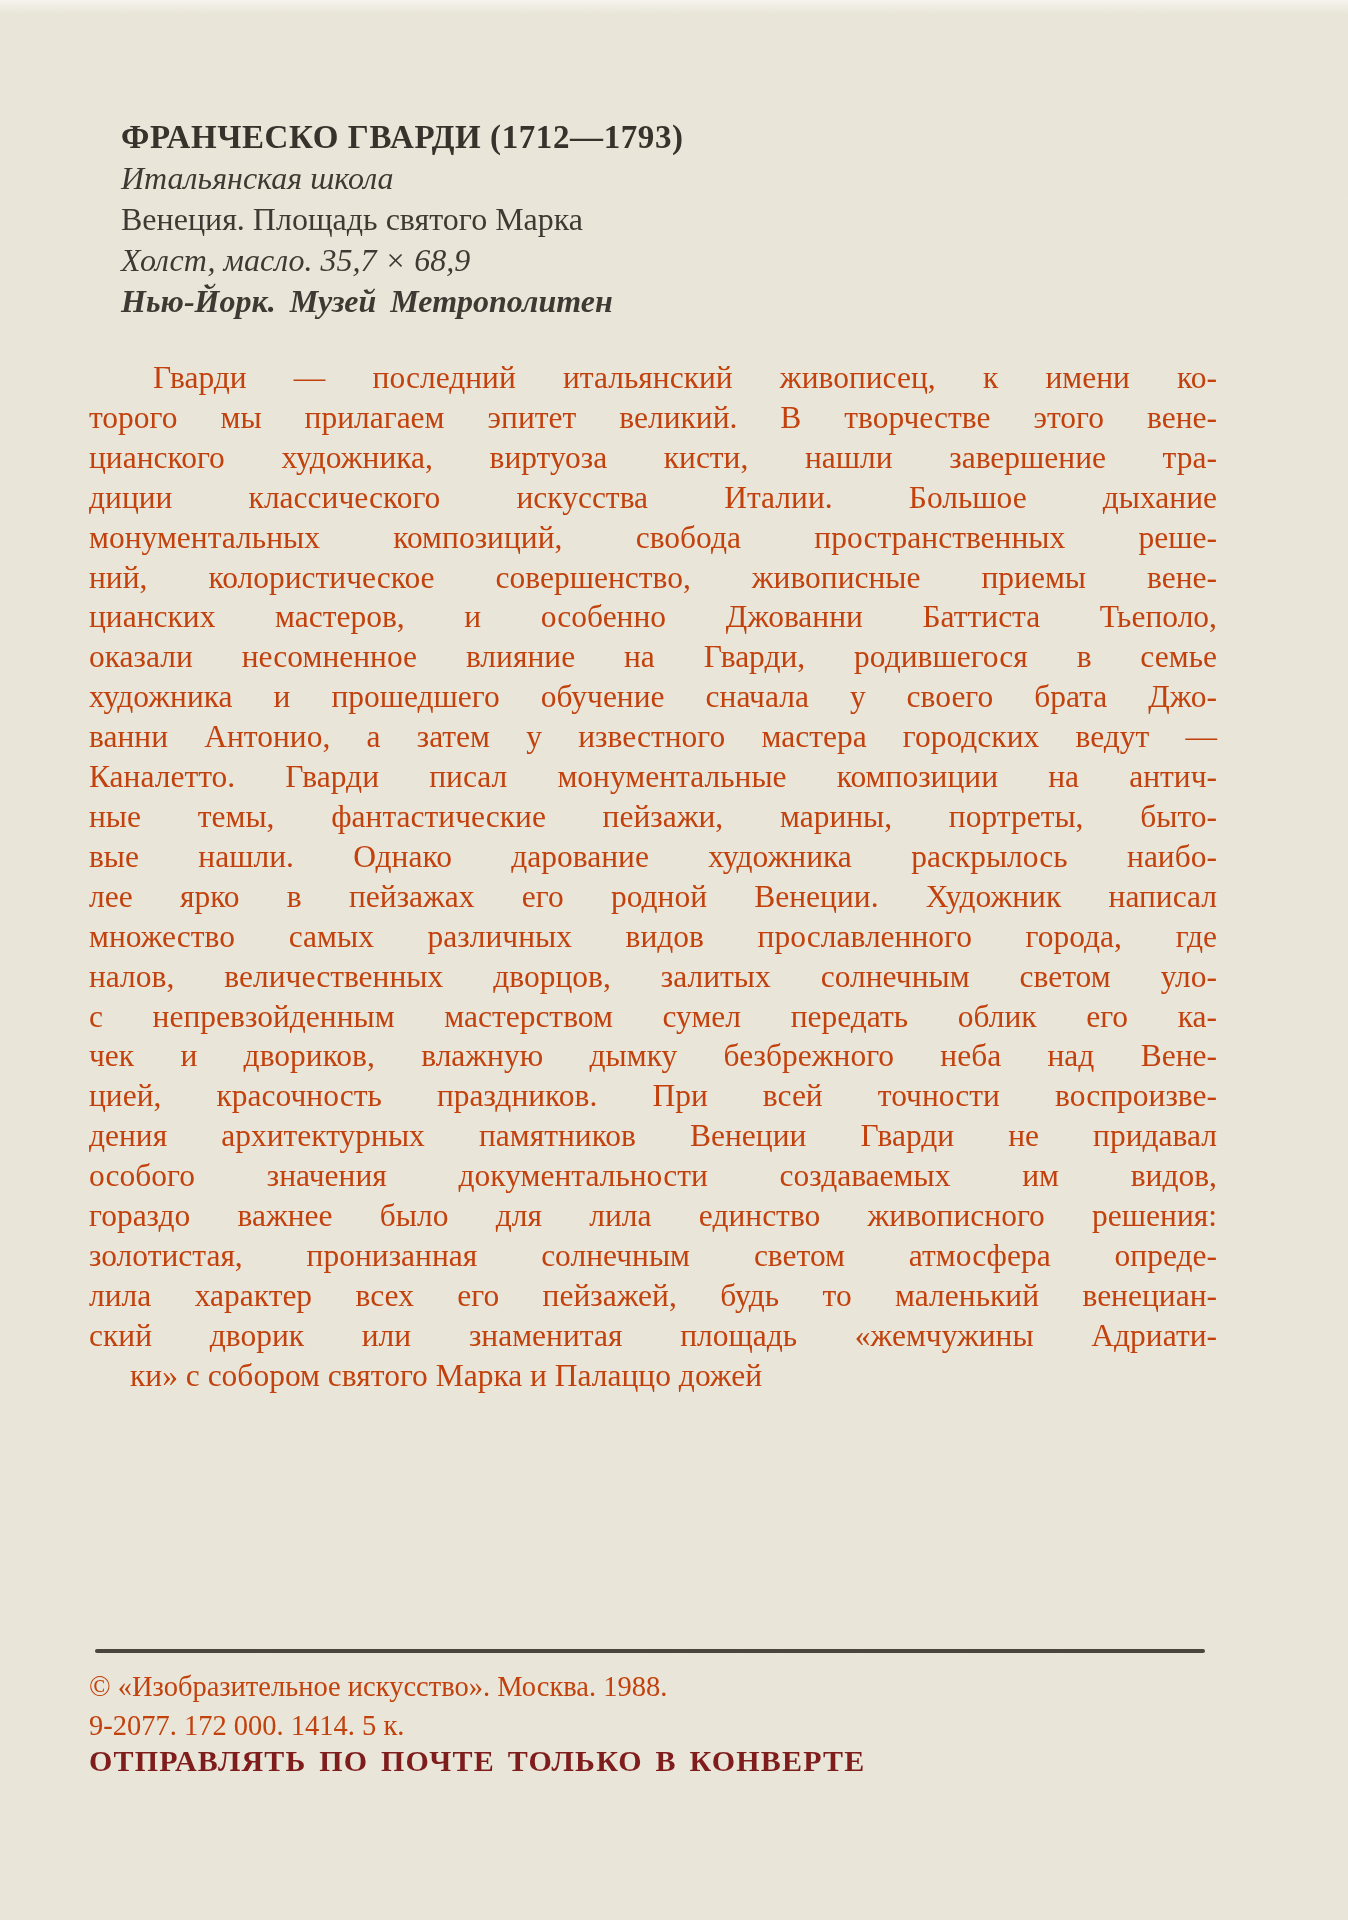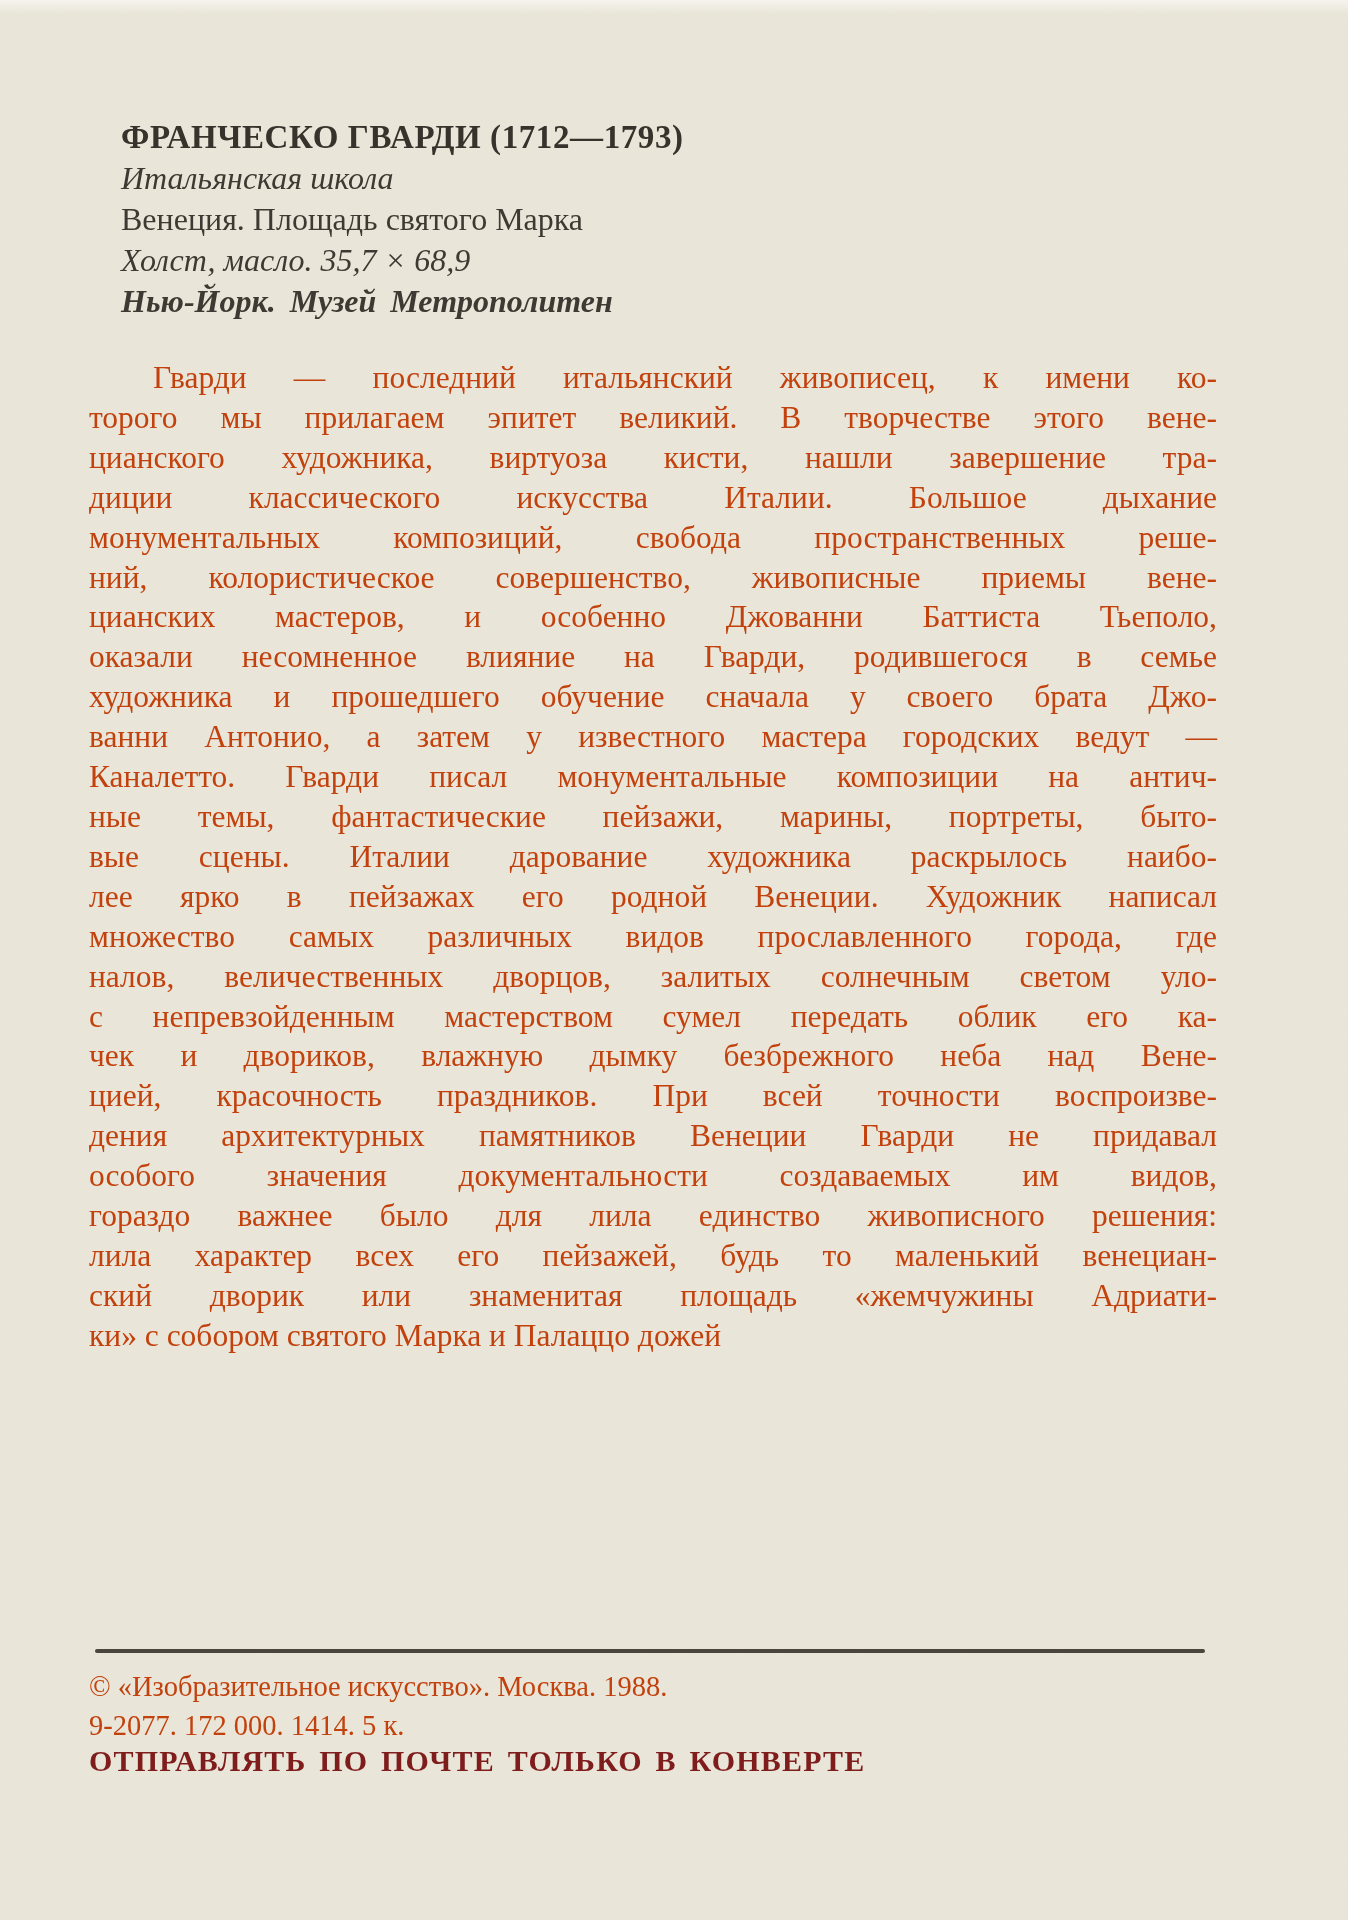--- a/index.html
+++ b/index.html
@@ -60,21 +60,21 @@
   }
   .body-line {
     font-size: 31.5px;
     line-height: 39.9px;
     text-align: justify;
     text-align-last: justify;
     white-space: normal;
     color: #c2410c;
   }
   .body-line.first { text-indent: 64px; }
-  .body-line.last  { text-align-last: left; }
+  .body-line.last  { text-align-last: left; margin-left: 41px; }
 
   .divider-rule {
     position: absolute;
     left: 95px;
     top: 1649px;
     width: 1110px;
     height: 4px;
     background: #4a453d;
     border-radius: 2px;
   }
@@ -130,30 +130,31 @@
     <div class="body-line">цианского художника, виртуоза кисти, нашли завершение тра-</div>
     <div class="body-line">диции классического искусства Италии. Большое дыхание</div>
     <div class="body-line">монументальных композиций, свобода пространственных реше-</div>
     <div class="body-line">ний, колористическое совершенство, живописные приемы вене-</div>
     <div class="body-line">цианских мастеров, и особенно Джованни Баттиста Тьеполо,</div>
     <div class="body-line">оказали несомненное влияние на Гварди, родившегося в семье</div>
     <div class="body-line">художника и прошедшего обучение сначала у своего брата Джо-</div>
     <div class="body-line">ванни Антонио, а затем у известного мастера городских ведут —</div>
     <div class="body-line">Каналетто. Гварди писал монументальные композиции на антич-</div>
     <div class="body-line">ные темы, фантастические пейзажи, марины, портреты, быто-</div>
-    <div class="body-line">вые сцены. Италии дарование художника раскрылось наибо-</div>
+    <div class="body-line">вые нашли. Однако дарование художника раскрылось наибо-</div>
     <div class="body-line">лее ярко в пейзажах его родной Венеции. Художник написал</div>
     <div class="body-line">множество самых различных видов прославленного города, где</div>
     <div class="body-line">налов, величественных дворцов, залитых солнечным светом уло-</div>
     <div class="body-line">с непревзойденным мастерством сумел передать облик его ка-</div>
     <div class="body-line">чек и двориков, влажную дымку безбрежного неба над Вене-</div>
     <div class="body-line">цией, красочность праздников. При всей точности воспроизве-</div>
     <div class="body-line">дения архитектурных памятников Венеции Гварди не придавал</div>
     <div class="body-line">особого значения документальности создаваемых им видов,</div>
     <div class="body-line">гораздо важнее было для лила единство живописного решения:</div>
+    <div class="body-line">золотистая, пронизанная солнечным светом атмосфера опреде-</div>
     <div class="body-line">лила характер всех его пейзажей, будь то маленький венециан-</div>
     <div class="body-line">ский дворик или знаменитая площадь «жемчужины Адриати-</div>
     <div class="body-line last">ки» с собором святого Марка и Палаццо дожей</div>
   </div>
 
 <div class="divider-rule"></div>
 <div class="imprint-block">
   <div class="imprint-line">© «Изобразительное искусство». Москва. 1988.</div>
   <div class="imprint-line">9-2077. 172 000. 1414. 5 к.</div>
 </div>

